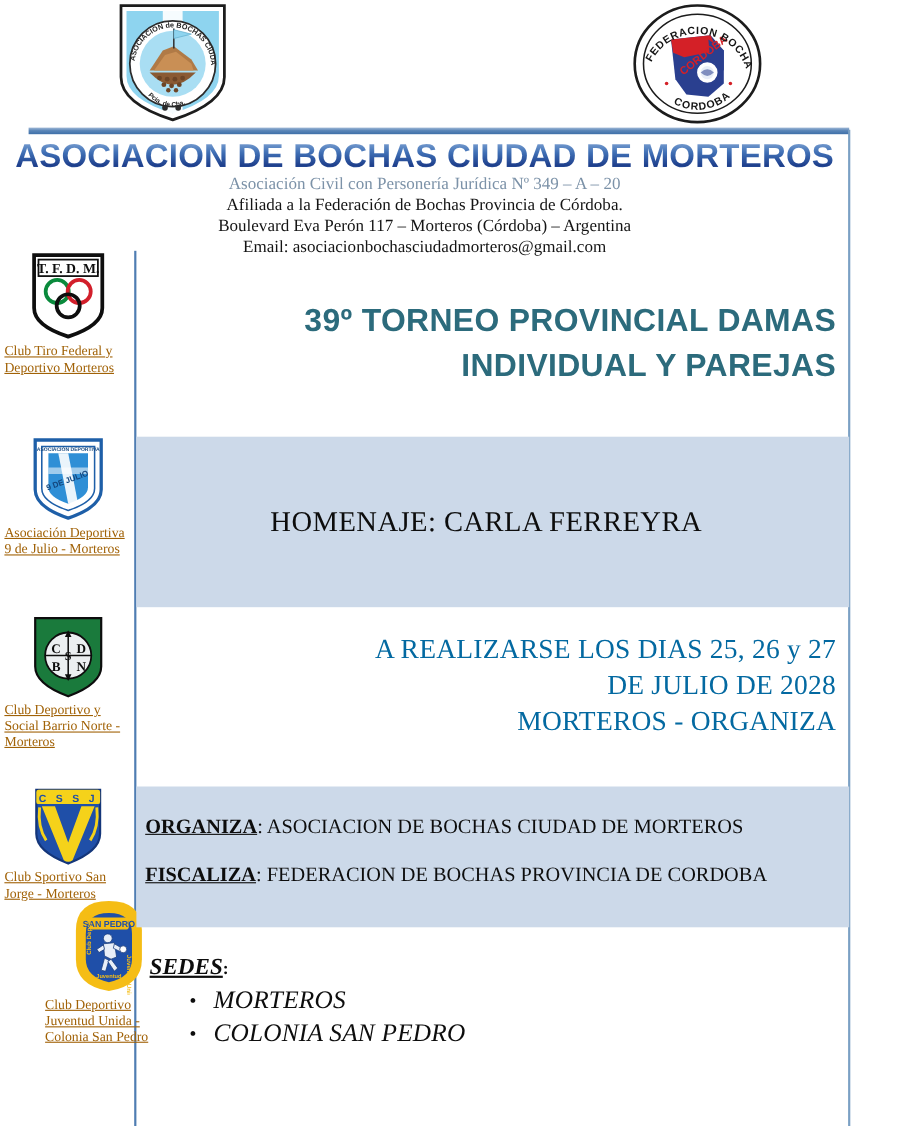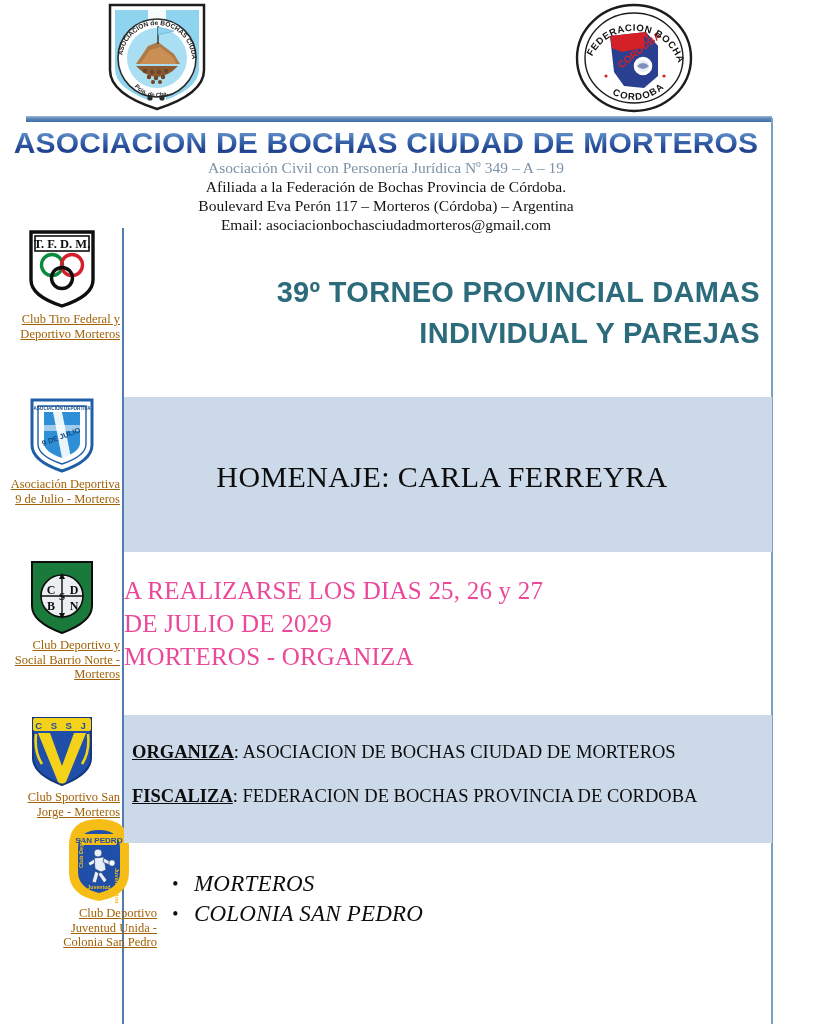--- a/index.html
+++ b/index.html
@@ -102,21 +102,21 @@
     left: 122px;
     top: 228px;
     width: 2px;
     height: 796px;
     background: #4f7db2;
   }
   .club {
     position: absolute;
     left: 0;
     width: 124px;
-    text-align: right;
+    text-align: left;
   }
   .club-badge {
     margin: 0 auto;
     display: block;
   }
   .club-caption {
     font-family: "Liberation Serif", "DejaVu Serif", serif;
     font-size: 12.5px;
     line-height: 14.5px;
     color: #a16207;
@@ -154,34 +154,34 @@
     color: #2c6b7c;
     letter-spacing: 0.3px;
   }
 
   .homenaje {
     position: absolute;
     left: 0;
     top: 232px;
     width: 636px;
     text-align: center;
-    font-size: 30px;
+    font-size: 26px;
     color: #0d0d0d;
     letter-spacing: 0.4px;
   }
 
   .fechas {
     position: absolute;
     left: 0;
     top: 346px;
     width: 636px;
-    text-align: left;
+    text-align: right;
     font-size: 25px;
     line-height: 33px;
-    color: #ec4899;
+    color: #0369a1;
     letter-spacing: 0.2px;
   }
 
   .roles {
     position: absolute;
     left: 8px;
     top: 513px;
     width: 630px;
   }
   .role-line {
@@ -302,21 +302,21 @@
     <text font-family="Liberation Sans, sans-serif" font-size="9.6" font-weight="bold" fill="#141414" letter-spacing="1">
       <textPath href="#fed-arc-b" startOffset="28%">CORDOBA</textPath>
     </text>
   </svg>
 </div>
 
 <div class="header-rule"></div>
 <div class="right-vline"></div>
 
 <div class="org-title">ASOCIACION DE BOCHAS CIUDAD DE MORTEROS</div>
-<div class="subline subline-1">Asociación Civil con Personería Jurídica Nº 349 – A – 19</div>
+<div class="subline subline-1">Asociación Civil con Personería Jurídica Nº 349 – A – 20</div>
 <div class="subline subline-2">Afiliada a la Federación de Bochas Provincia de Córdoba.</div>
 <div class="subline subline-3">Boulevard Eva Perón 117 – Morteros (Córdoba) – Argentina</div>
 <div class="subline subline-4">Email: asociacionbochasciudadmorteros@gmail.com</div>
 
 <div class="side-vline"></div>
 
 <div class="sidebar">
 
   <div class="club" style="top:0px;">
     <svg class="club-badge" width="78" height="82" viewBox="0 0 78 82">
@@ -403,28 +403,29 @@
 
   <div class="main-title">
     <div>39º TORNEO PROVINCIAL DAMAS</div>
     <div>INDIVIDUAL Y PAREJAS</div>
   </div>
 
   <div class="homenaje">HOMENAJE: CARLA FERREYRA</div>
 
   <div class="fechas">
     <div>A REALIZARSE LOS DIAS 25, 26 y 27</div>
-    <div>DE JULIO DE 2029</div>
+    <div>DE JULIO DE 2028</div>
     <div>MORTEROS - ORGANIZA</div>
   </div>
 
   <div class="roles">
     <div class="role-line"><span class="role-key">ORGANIZA</span><span>: ASOCIACION DE BOCHAS CIUDAD DE MORTEROS</span></div>
     <div class="role-line"><span class="role-key">FISCALIZA</span><span>: FEDERACION DE BOCHAS PROVINCIA DE CORDOBA</span></div>
   </div>
 
   <div class="sedes">
+    <div><span class="sedes-heading">SEDES</span><span class="sedes-colon">:</span></div>
     <ul class="sedes-list">
       <li>MORTEROS</li>
       <li>COLONIA SAN PEDRO</li>
     </ul>
   </div>
 </div>
 
 </body></html>

